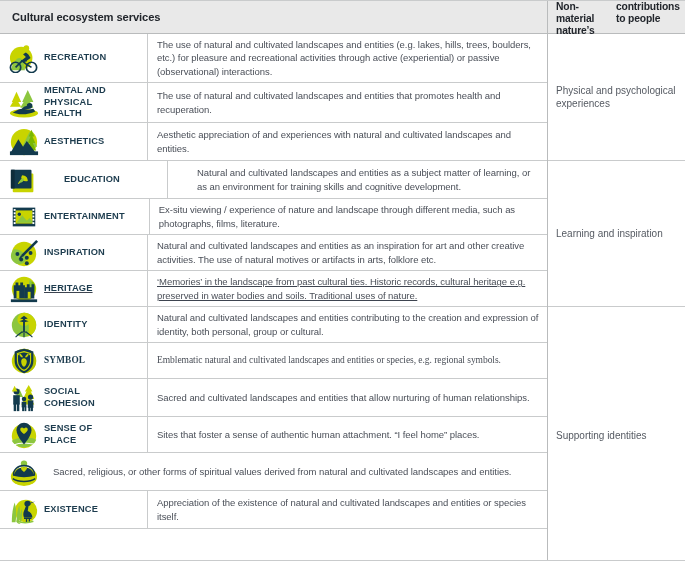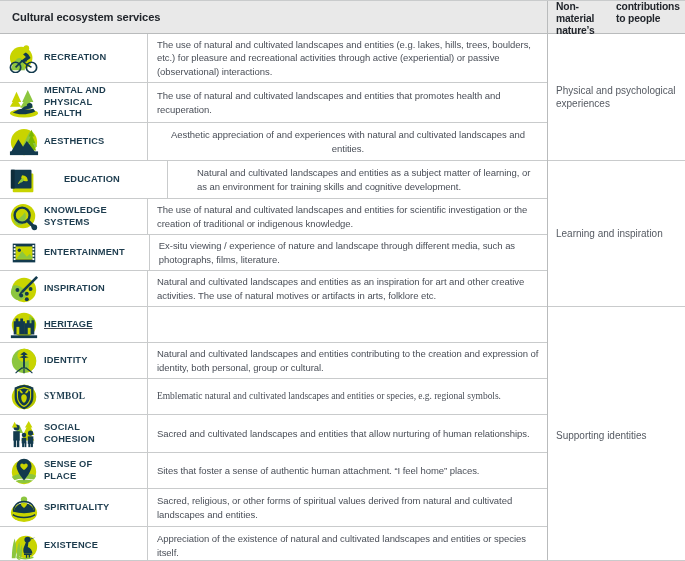--- a/index.html
+++ b/index.html
@@ -162,50 +162,41 @@
         </div>
         <div class="row" style="flex: 0 0 40px;">
           <div class="cell-icon">
             <svg width="30" height="30" viewBox="0 0 32 32">
               <use href="#ic-person-relaxing-trees-icon"></use>
             </svg>
           </div>
           <div class="cell-name">MENTAL AND PHYSICAL HEALTH</div>
           <div class="cell-desc">The use of natural and cultivated landscapes and entities that promotes health and recuperation.</div>
         </div>
-        <div class="row" style="flex: 0 0 38px; text-align: center;">
+        <div class="row" style="flex: 0 0 38px;">
           <div class="cell-icon">
             <svg width="30" height="30" viewBox="0 0 32 32">
               <use href="#ic-mountain-landscape-icon"></use>
             </svg>
           </div>
           <div class="cell-name">AESTHETICS</div>
           <div class="cell-desc">Aesthetic appreciation of and experiences with natural and cultivated landscapes and entities.</div>
         </div>
         <div class="row" style="flex: 0 0 38px; gap: 20px;">
           <div class="cell-icon">
             <svg width="30" height="30" viewBox="0 0 32 32">
               <use href="#ic-book-leaf-icon"></use>
             </svg>
           </div>
           <div class="cell-name">EDUCATION</div>
           <div class="cell-desc">Natural and cultivated landscapes and entities as a subject matter of learning, or as an environment for training skills and cognitive development.</div>
         </div>
         <div class="row" style="flex: 0 0 36px;">
           <div class="cell-icon">
             <svg width="30" height="30" viewBox="0 0 32 32">
-              <use href="#ic-magnifier-knowledge-icon"></use>
-            </svg>
-          </div>
-          <div class="cell-name">KNOWLEDGE SYSTEMS</div>
-          <div class="cell-desc">The use of natural and cultivated landscapes and entities for scientific investigation or the creation of traditional or indigenous knowledge.</div>
-        </div>
-        <div class="row" style="flex: 0 0 36px;">
-          <div class="cell-icon">
-            <svg width="30" height="30" viewBox="0 0 32 32">
               <use href="#ic-film-photo-icon"></use>
             </svg>
           </div>
           <div class="cell-name">ENTERTAINMENT</div>
           <div class="cell-desc">Ex-situ viewing / experience of nature and landscape through different media, such as photographs, films, literature.</div>
         </div>
         <div class="row" style="flex: 0 0 36px;">
           <div class="cell-icon">
             <svg width="30" height="30" viewBox="0 0 32 32">
               <use href="#ic-paint-palette-icon"></use>
@@ -214,20 +205,21 @@
           <div class="cell-name">INSPIRATION</div>
           <div class="cell-desc">Natural and cultivated landscapes and entities as an inspiration for art and other creative activities. The use of natural motives or artifacts in arts, folklore etc.</div>
         </div>
         <div class="row" style="flex: 0 0 36px; text-decoration: underline;">
           <div class="cell-icon">
             <svg width="30" height="30" viewBox="0 0 32 32">
               <use href="#ic-castle-ruins-icon"></use>
             </svg>
           </div>
           <div class="cell-name">HERITAGE</div>
+          <div class="cell-desc">‘Memories’ in the landscape from past cultural ties. Historic records, cultural heritage e.g. preserved in water bodies and soils. Traditional uses of nature.</div>
         </div>
         <div class="row" style="flex: 0 0 36px;">
           <div class="cell-icon">
             <svg width="30" height="30" viewBox="0 0 32 32">
               <use href="#ic-tree-roots-icon"></use>
             </svg>
           </div>
           <div class="cell-name">IDENTITY</div>
           <div class="cell-desc">Natural and cultivated landscapes and entities contributing to the creation and expression of identity, both personal, group or cultural.</div>
         </div>
@@ -257,21 +249,20 @@
           </div>
           <div class="cell-name">SENSE OF PLACE</div>
           <div class="cell-desc">Sites that foster a sense of authentic human attachment. “I feel home” places.</div>
         </div>
         <div class="row" style="flex: 0 0 38px;">
           <div class="cell-icon">
             <svg width="30" height="30" viewBox="0 0 32 32">
               <use href="#ic-meditation-figure-icon"></use>
             </svg>
           </div>
-          <div class="cell-name">SPIRITUALITY</div>
           <div class="cell-desc">Sacred, religious, or other forms of spiritual values derived from natural and cultivated landscapes and entities.</div>
         </div>
         <div class="row" style="flex: 0 0 38px;">
           <div class="cell-icon">
             <svg width="30" height="30" viewBox="0 0 32 32">
               <use href="#ic-heron-reeds-icon"></use>
             </svg>
           </div>
           <div class="cell-name">EXISTENCE</div>
           <div class="cell-desc">Appreciation of the existence of natural and cultivated landscapes and entities or species itself.</div>

